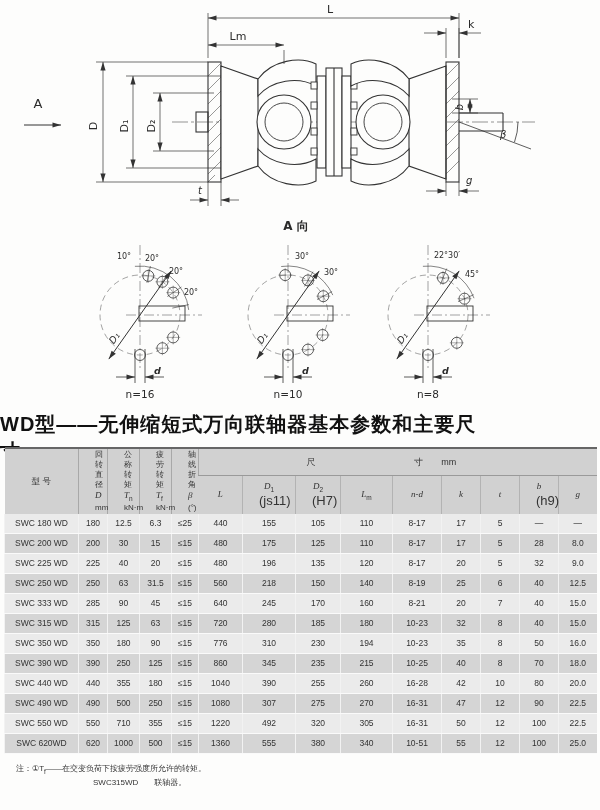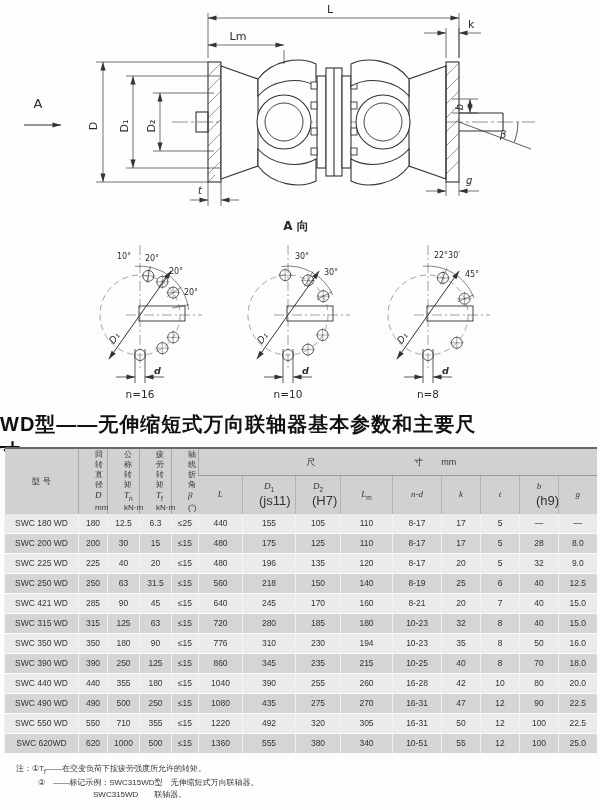--- a/index.html
+++ b/index.html
@@ -506,21 +506,21 @@
           <td>218</td>
           <td>150</td>
           <td>140</td>
           <td>8-19</td>
           <td>25</td>
           <td>6</td>
           <td>40</td>
           <td>12.5</td>
         </tr>
         <tr>
-          <td class="model-cell">SWC 421 WD</td>
+          <td class="model-cell">SWC 333 WD</td>
           <td>285</td>
           <td>90</td>
           <td>45</td>
           <td>≤15</td>
           <td>640</td>
           <td>245</td>
           <td>170</td>
           <td>160</td>
           <td>8-21</td>
           <td>20</td>
@@ -592,21 +592,21 @@
           <td>80</td>
           <td>20.0</td>
         </tr>
         <tr>
           <td class="model-cell">SWC 490 WD</td>
           <td>490</td>
           <td>500</td>
           <td>250</td>
           <td>≤15</td>
           <td>1080</td>
-          <td>435</td>
+          <td>307</td>
           <td>275</td>
           <td>270</td>
           <td>16-31</td>
           <td>47</td>
           <td>12</td>
           <td>90</td>
           <td>22.5</td>
         </tr>
         <tr>
           <td class="model-cell">SWC 550 WD</td>
@@ -640,17 +640,16 @@
           <td>100</td>
           <td>25.0</td>
         </tr>
       </tbody>
   </table>
 
   <div class="notes">
     <div>
       <span>注：</span><span>①T</span><sub>f</sub><span>——在交变负荷下按疲劳强度所允许的转矩。</span>
     </div>
-    <div class="row2">②　——标记示例：SWC315WD型　无伸缩短式万向联轴器。</div>
     <div class="row3">SWC315WD　　联轴器。</div>
   </div>
 
 </div>
 
 </body></html>

